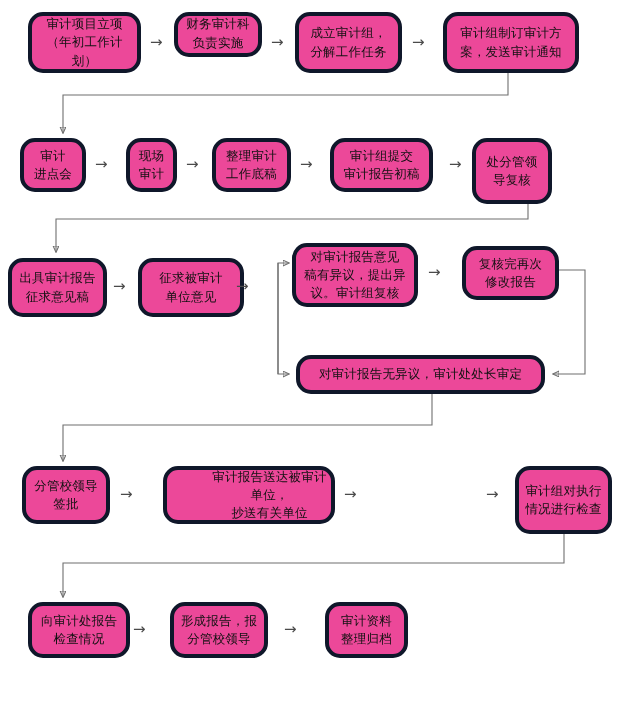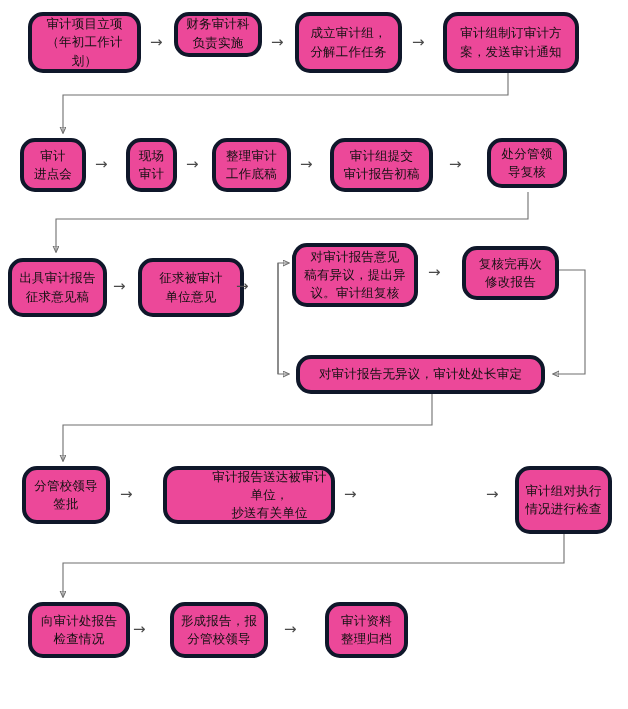--- a/index.html
+++ b/index.html
@@ -104,21 +104,21 @@
   <span class="arrowglyph" style="left:186px; top:157px;">→</span>
 
   <div class="node" style="left:212px; top:138px; width:79px;  height:54px;">整理审计
 工作底稿</div>
   <span class="arrowglyph" style="left:300px; top:157px;">→</span>
 
   <div class="node" style="left:330px; top:138px; width:103px; height:54px;">审计组提交
 审计报告初稿</div>
   <span class="arrowglyph" style="left:449px; top:157px;">→</span>
 
-  <div class="node" style="left:487px; top:138px; width:80px;  height:50px;">处分管领
+  <div class="node" style="left:472px; top:138px; width:80px;  height:66px;">处分管领
 导复核</div>
 
   <div class="node" style="left:8px;   top:258px; width:99px;  height:59px;">出具审计报告
 征求意见稿</div>
   <span class="arrowglyph" style="left:113px; top:279px;">→</span>
 
   <div class="node" style="left:138px; top:258px; width:106px;  height:59px;">征求被审计
 单位意见</div>
   <span class="arrowglyph" style="left:236px; top:279px;">→</span>
 

